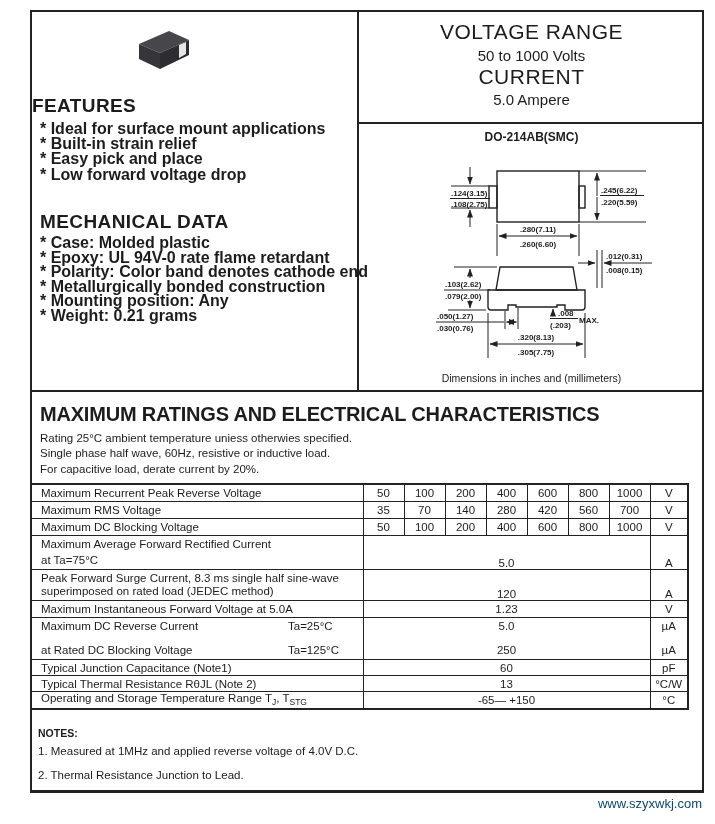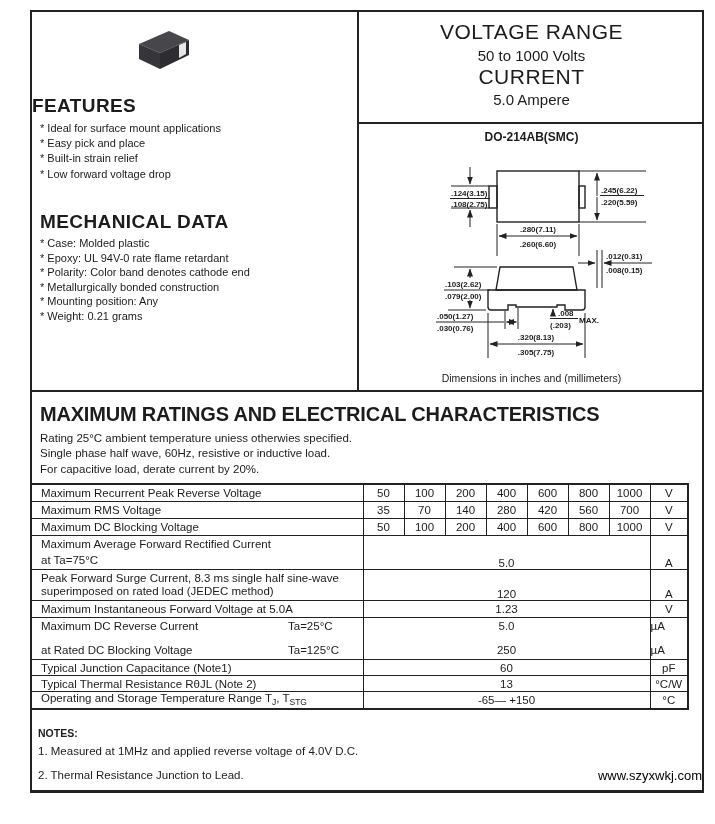--- a/index.html
+++ b/index.html
@@ -7,21 +7,21 @@
     width:715px;height:824px;background:#ffffff;position:relative;
     font-family:"Liberation Sans", sans-serif;color:#1c1c1c;overflow:hidden;
     -webkit-font-smoothing:antialiased;
   }
   .abs{position:absolute;}
   .line{position:absolute;background:#222;}
   
   #frame{left:30px;top:10px;width:670px;height:778px;border:2px solid #222;border-bottom-width:3px;}
   
   .sec-title{font-size:19px;font-weight:bold;letter-spacing:.4px;}
-  .bullet-list{font-size:11px;}
+  .bullet-list{font-size:16px;font-weight:bold;}
   #feature-list{line-height:15.2px;}
   #mech-list{line-height:14.5px;}
   
   .rc{left:359px;width:345px;text-align:center;}
   .big{font-size:21px;letter-spacing:.5px;}
   .mid{font-size:15px;}
   .pkg{font-size:12px;font-weight:bold;}
   .dimnote{font-size:10.5px;}
   
   #max-title{left:40px;top:403px;font-size:20px;font-weight:bold;letter-spacing:-.2px;}
@@ -39,21 +39,21 @@
   tr.h30 td{height:30px;}
   tr.h34 td{height:34px;}
   td.vbot{vertical-align:bottom;padding-bottom:2px;}
   .twolines{display:flex;flex-direction:column;justify-content:space-between;height:100%;box-sizing:border-box;padding:2px 0 3px;}
   .condrow .ptext{display:inline-block;width:247px;}
   sub.sm{font-size:8.5px;}
   
   #notes-title{left:38px;top:727px;font-size:10.5px;font-weight:bold;}
   .note{left:38px;font-size:11.5px;}
   
-  #site-url{left:530px;top:768px;width:172px;text-align:right;font-size:13px;color:#000000;cursor:pointer;}
+  #site-url{left:530px;top:796px;width:172px;text-align:right;font-size:13px;color:#0c4a6e;cursor:pointer;}
   
   svg text{font-family:"Liberation Sans", sans-serif;font-size:8px;font-weight:bold;fill:#1c1c1c;}
   svg .geo{fill:none;stroke:#222;stroke-width:1.4;}
   svg .dim{stroke:#222;stroke-width:1;fill:none;}
 </style>
 </head>
 <body>
 
 <div id="frame" class="abs"></div>
 <div class="line" style="left:357px;top:10px;width:2px;height:382px;"></div>
@@ -63,22 +63,22 @@
 <svg class="abs" style="left:133px;top:27px;" width="62" height="50" viewBox="0 0 62 50">
   <polygon points="6,17 36,4 56,13 27,26" fill="#47474b"></polygon>
   <polygon points="6,17 27,26 27,42 6,32" fill="#35353a"></polygon>
   <polygon points="27,26 56,13 56,28 27,42" fill="#2c2c31"></polygon>
   <polygon points="46,18 53,15 53,27 46,31" fill="#e6e6e6"></polygon>
 </svg>
 
 <div class="abs sec-title" style="left:32px;top:95px;">FEATURES</div>
 <div id="feature-list" class="abs bullet-list" style="left:40px;top:121px;">
   <div>* Ideal for surface mount applications</div>
+  <div>* Built-in strain relief</div>
   <div>* Easy pick and place</div>
-  <div>* Built-in strain relief</div>
   <div>* Low forward voltage drop</div>
 </div>
 
 <div class="abs sec-title" style="left:40px;top:211px;">MECHANICAL DATA</div>
 <div id="mech-list" class="abs bullet-list" style="left:40px;top:236px;">
   <div>* Case: Molded plastic</div>
   <div>* Epoxy: UL 94V-0 rate flame retardant</div>
   <div>* Polarity: Color band denotes cathode end</div>
   <div>* Metallurgically bonded construction</div>
   <div>* Mounting position: Any</div>
@@ -256,21 +256,21 @@
         <span class="condrow"><span class="ptext">at Rated DC Blocking Voltage</span><span>Ta=125°C</span></span>
       </div>
     </td>
     <td class="val" colspan="7">
       <div class="twolines" style="text-align:center;">
         <span>5.0</span>
         <span>250</span>
       </div>
     </td>
     <td class="unit">
-      <div class="twolines" style="text-align:left;gap:12px;">
+      <div class="twolines" style="text-align:center;gap:12px;">
         <span>µA</span>
         <span>µA</span>
       </div>
     </td>
   </tr>
   <tr class="h15">
     <td class="param">Typical Junction Capacitance (Note1)</td>
     <td class="val" colspan="7">60</td>
     <td class="unit">pF</td>
   </tr>

